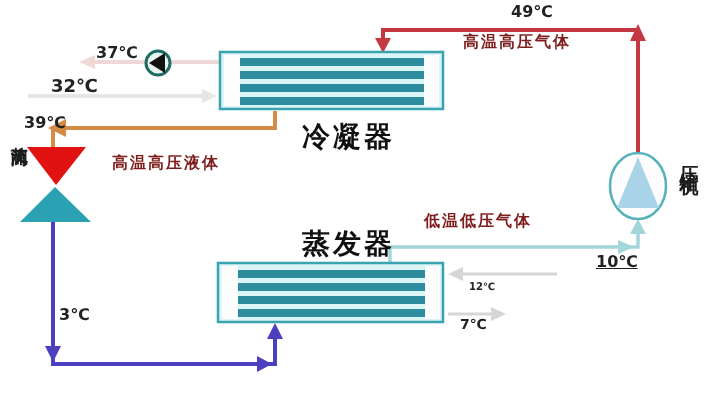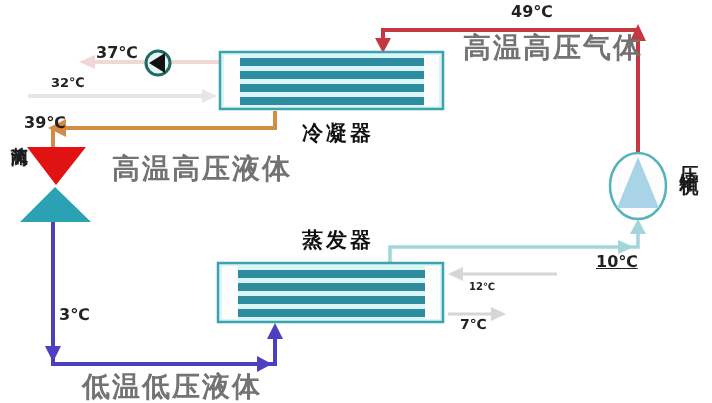--- a/index.html
+++ b/index.html
@@ -3,22 +3,22 @@
 <meta charset="utf-8">
 <style>
   html,body{margin:0;padding:0;background:#ffffff;}
   .stage{
     position:relative;width:712px;height:403px;background:#ffffff;overflow:hidden;
     font-family:"DejaVu Sans","Liberation Sans",sans-serif;color:#1c1c1c;
   }
   .stage svg{position:absolute;left:0;top:0;}
   .lbl{position:absolute;white-space:nowrap;line-height:1.1;}
   .temp{font-size:16px;font-weight:bold;color:#222;}
-  .flow{font-size:28px;font-weight:600;color:#737373;letter-spacing:2px;}
-  .comp{font-size:21px;font-weight:bold;color:#111;letter-spacing:3px;}
+  .flow{font-size:16px;font-weight:600;color:#7f1d1d;letter-spacing:2px;}
+  .comp{font-size:28px;font-weight:bold;color:#111;letter-spacing:3px;}
   .vert{writing-mode:vertical-rl;text-orientation:upright;}
   .valve-lbl{left:10px;top:133px;font-size:17px;font-weight:bold;letter-spacing:1px;}
   .compressor-lbl{left:679px;top:150px;font-size:19px;font-weight:bold;letter-spacing:6px;}
 </style>
 </head>
 <body>
 
 <div class="stage">
 
   <svg width="712" height="403" viewBox="0 0 712 403">
@@ -82,32 +82,32 @@
     <g>
       <polygon points="27,147 86,147 56,185" fill="#e11212"></polygon>
       <polygon points="55,187 20,222 91,222" fill="#2ba2b3"></polygon>
     </g>
   </svg>
 
   <div class="lbl temp" style="left:511px;top:3px;">49℃</div>
   <div class="lbl flow" style="left:463px;top:33px;">高温高压气体</div>
 
   <div class="lbl temp" style="left:96px;top:44px;">37℃</div>
-  <div class="lbl temp" style="left:51px;top:76px;font-size:13px;">32℃</div>
+  <div class="lbl temp" style="left:51px;top:76px;font-size:18px;">32℃</div>
 
   <div class="lbl comp" style="left:302px;top:122px;">冷凝器</div>
 
   <div class="lbl temp" style="left:24px;top:114px;font-size:16px;">39℃</div>
   <div class="lbl flow" style="left:112px;top:130px;margin-top:24px;">高温高压液体</div>
 
   <div class="lbl vert valve-lbl">节流阀</div>
   <div class="lbl vert compressor-lbl">压缩机</div>
 
   <div class="lbl comp" style="left:293px;top:229px;margin-left:9px;">蒸发器</div>
+  <div class="lbl flow" style="left:424px;top:212px;">低温低压气体</div>
 
   <div class="lbl temp" style="left:596px;top:253px;text-decoration:underline;">10℃</div>
   <div class="lbl temp" style="left:469px;top:281px;font-size:10px;">12℃</div>
   <div class="lbl temp" style="left:460px;top:317px;font-size:14px;">7℃</div>
 
   <div class="lbl temp" style="left:59px;top:306px;">3℃</div>
-  <div class="lbl flow" style="left:82px;top:372px;">低温低压液体</div>
 
 </div>
 
 </body></html>

